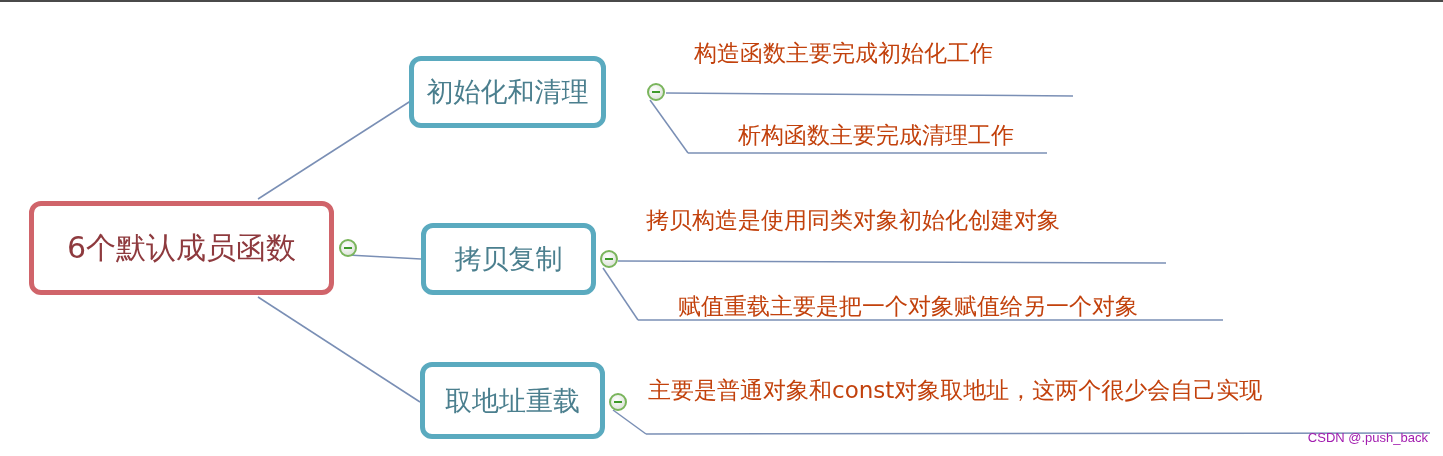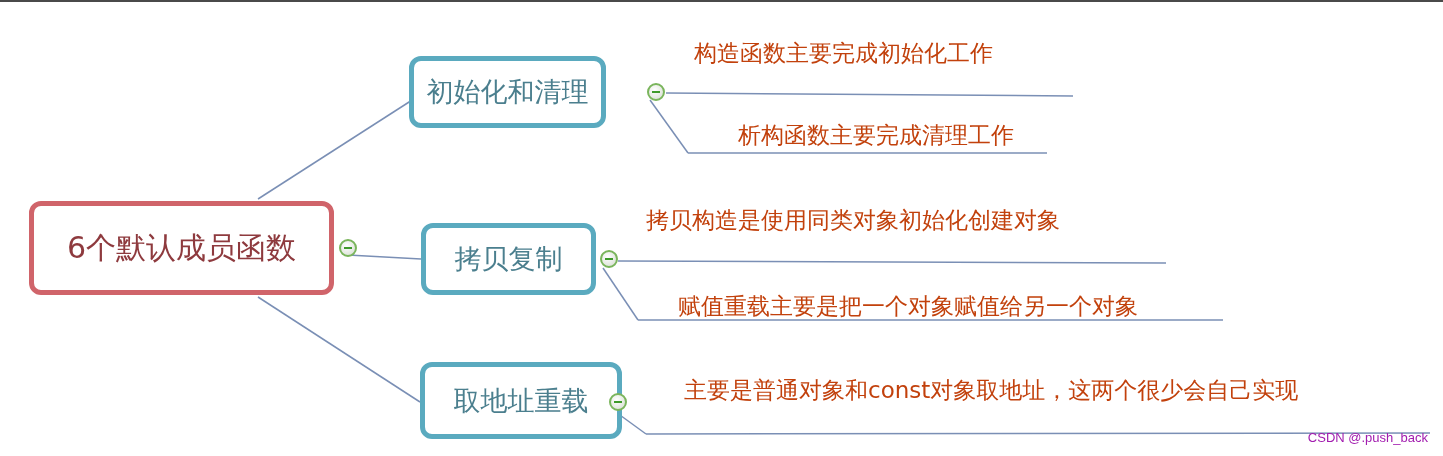--- a/index.html
+++ b/index.html
@@ -4,21 +4,21 @@
 <style>
   html, body { margin:0; padding:0; background:#ffffff; }
   body { width:1443px; height:456px; position:relative; overflow:hidden; font-family:"DejaVu Sans", sans-serif; }
   .topbar { position:absolute; left:0; top:0; width:1443px; height:2px; background:#4a4a4a; }
   svg.links { position:absolute; left:0; top:0; width:1443px; height:456px; }
   .node { position:absolute; box-sizing:border-box; background:#fff; display:flex; align-items:center; justify-content:center; white-space:nowrap; }
   .root { left:29px; top:201px; width:305px; height:94px; border:5px solid #d0646a; border-radius:12px; color:#8e3a3e; font-size:30px; }
   .branch { border:5px solid #5aaabf; border-radius:12px; color:#4b7f8e; font-size:27px; }
   .b1 { left:409px; top:56px; width:197px; height:72px; }
   .b2 { left:421px; top:223px; width:175px; height:72px;justify-content:center; }
-  .b3 { left:420px; top:362px; width:202px; height:77px; }
+  .b3 { left:420px; top:362px; width:185px; height:77px; }
   .leaf { position:absolute; color:#c2410c; font-size:23px; white-space:nowrap; }
   .toggle { position:absolute; width:18px; height:18px; box-sizing:border-box; border:2px solid #7ab55c; border-radius:50%; background:radial-gradient(circle at 40% 35%, #ffffff, #d5dcd0); }
   .toggle::after { content:""; position:absolute; left:3px; right:3px; top:6px; height:2px; background:#3e9a2a; }
   .watermark { position:absolute; right:15px; top:430px; font-size:13px; color:#a21caf; font-family:"Liberation Sans", sans-serif; }
 </style>
 </head>
 <body>
 
 <div class="topbar"></div>
 
@@ -54,15 +54,15 @@
   <span>拷贝复制</span>
 </div>
 <div class="toggle" style="left:600px; top:250px;"></div>
 <div class="leaf" style="left:646px; top:205px;text-align:center;">拷贝构造是使用同类对象初始化创建对象</div>
 <div class="leaf" style="left:646px; top:291px;margin-left:32px;">赋值重载主要是把一个对象赋值给另一个对象</div>
 
 <div class="node branch b3">
   <span>取地址重载</span>
 </div>
 <div class="toggle" style="left:609px; top:393px;"></div>
-<div class="leaf" style="left:684px; top:375px;">主要是普通对象和const对象取地址，这两个很少会自己实现</div>
+<div class="leaf" style="left:648px; top:375px;">主要是普通对象和const对象取地址，这两个很少会自己实现</div>
 
 <div class="watermark">CSDN @.push_back</div>
 
 </body></html>

